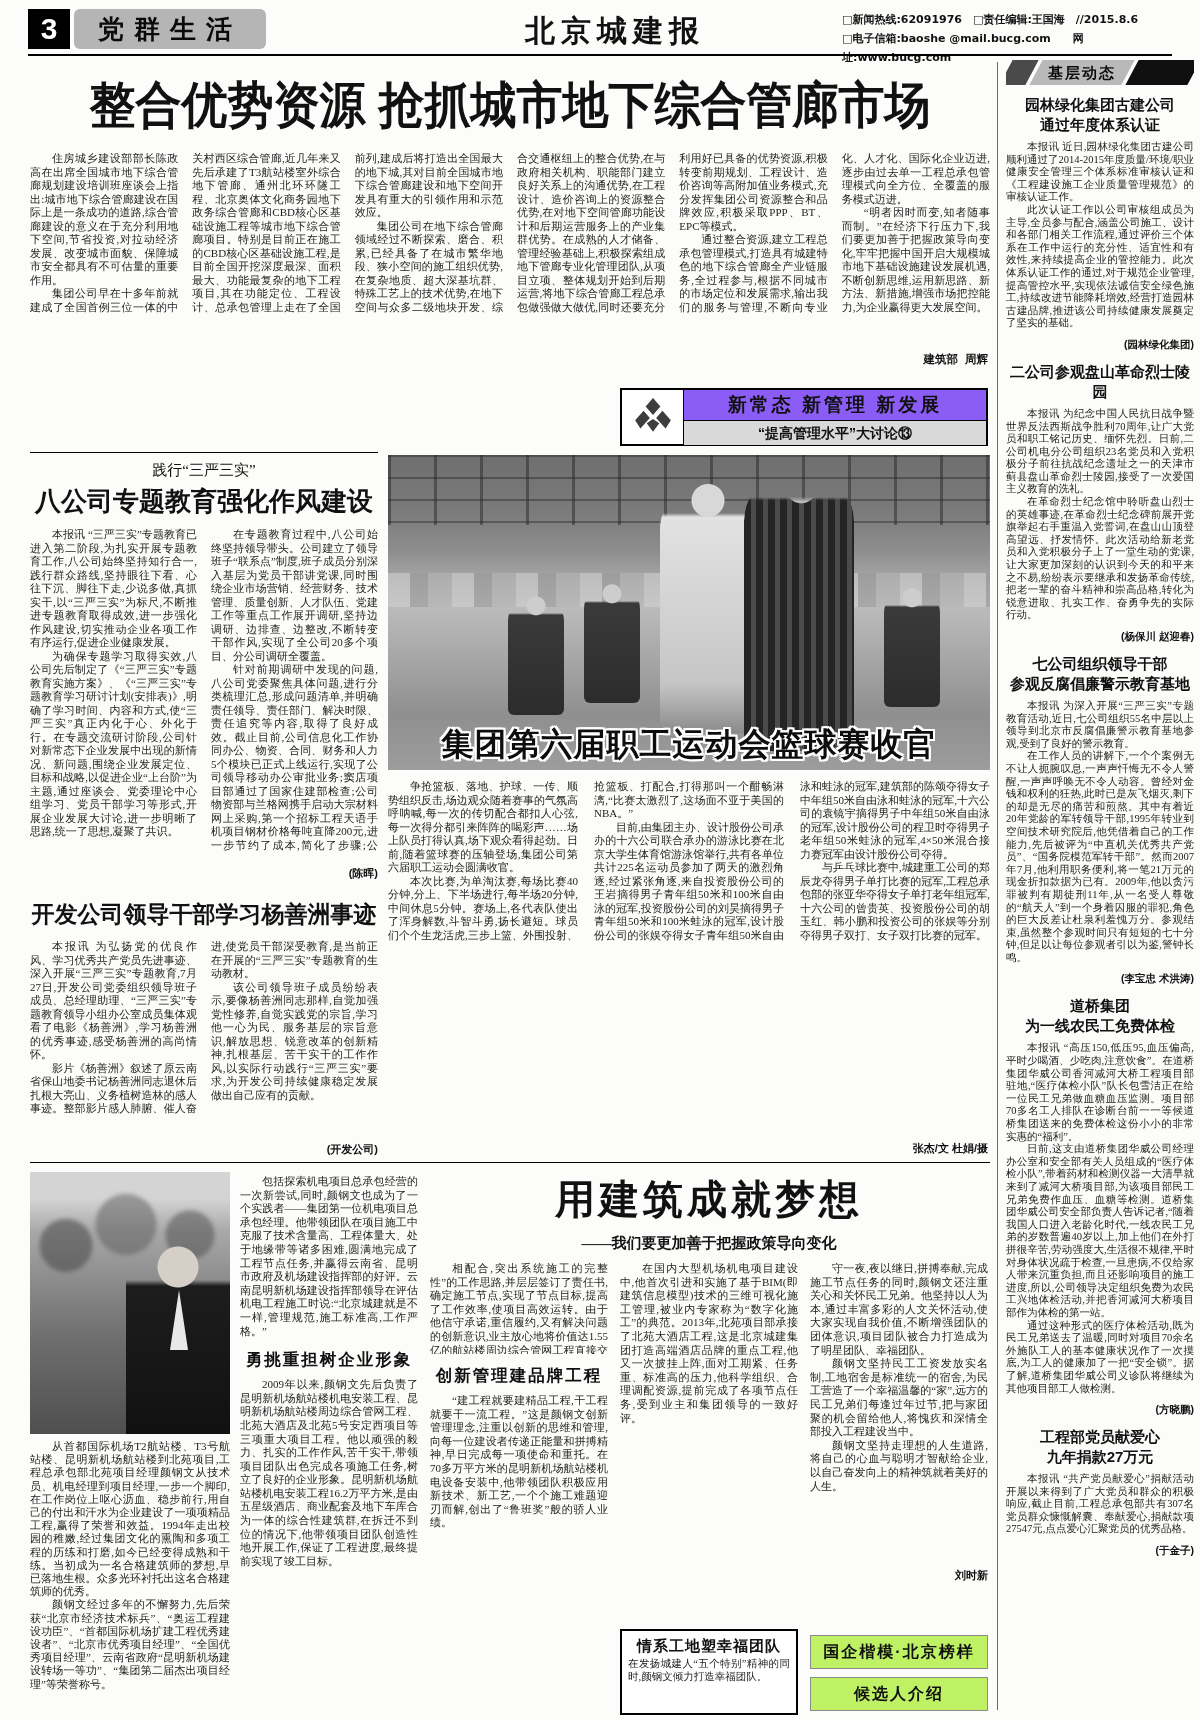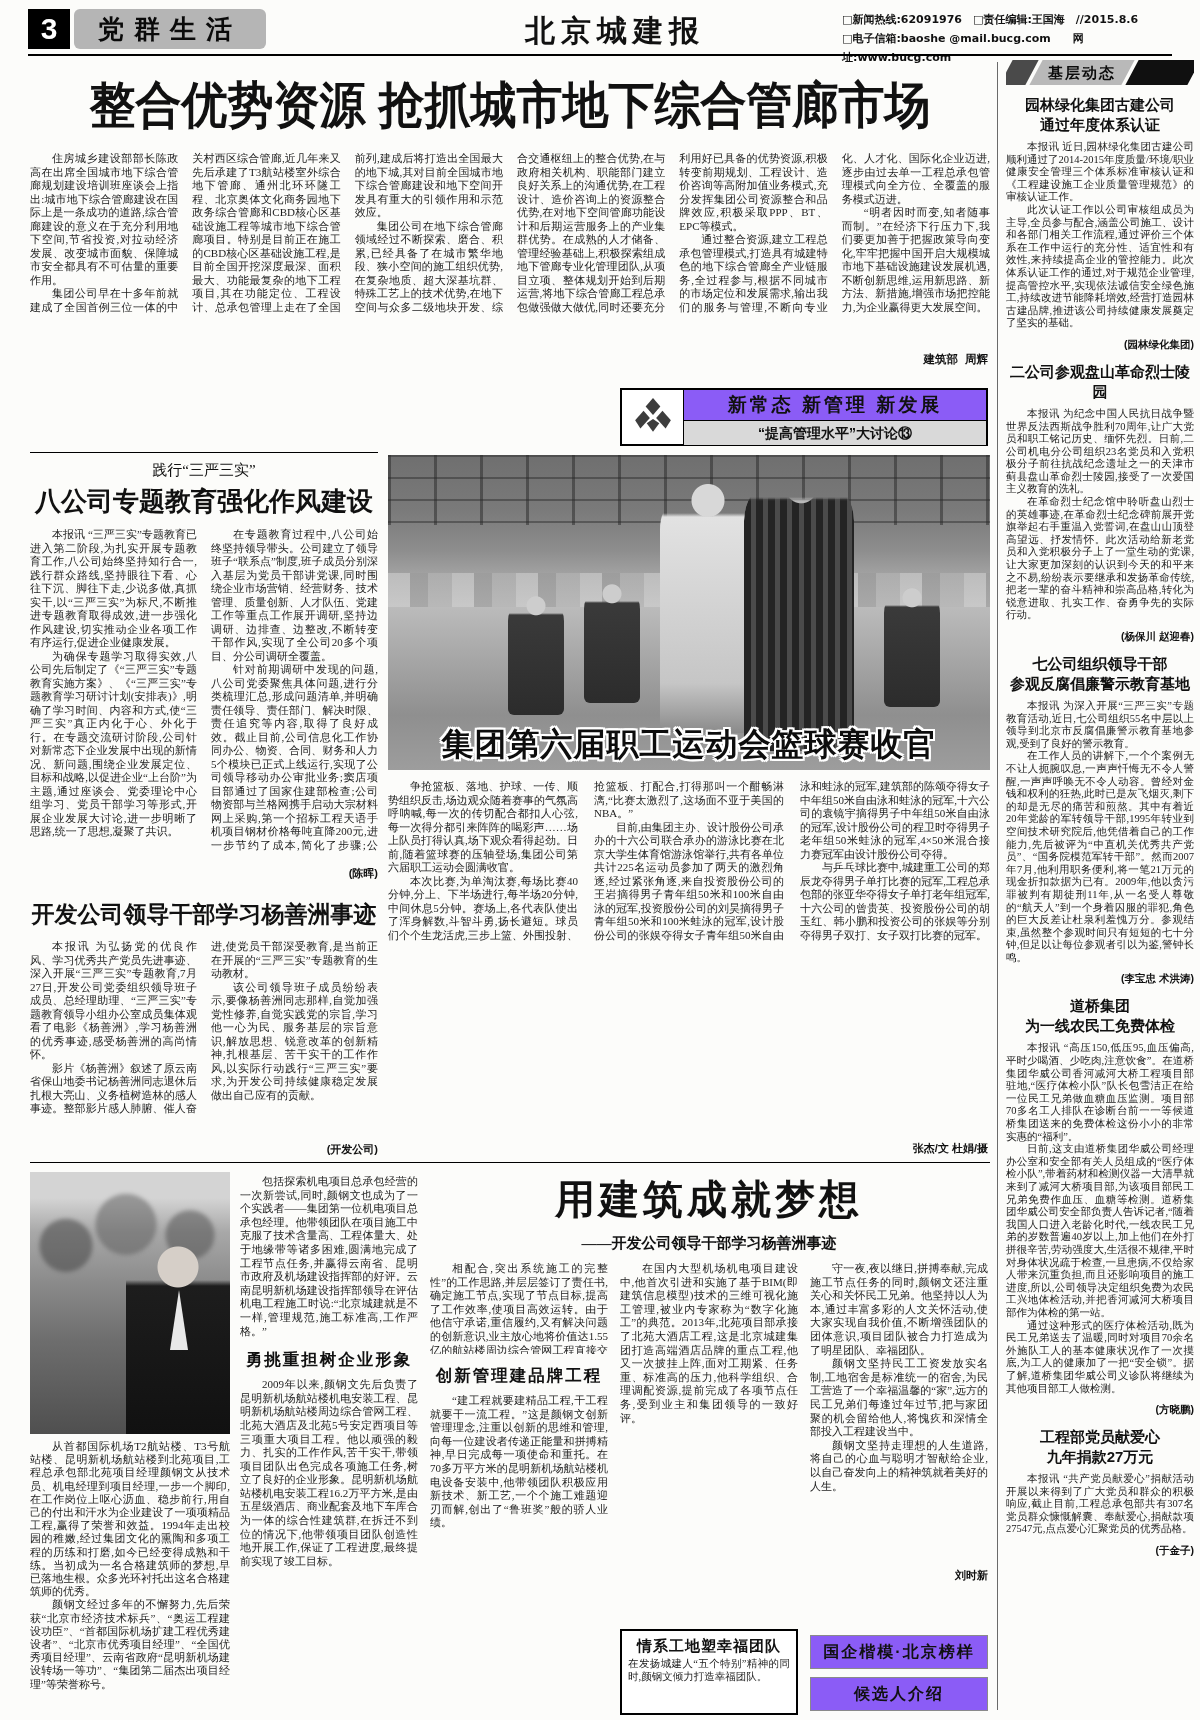--- a/index.html
+++ b/index.html
@@ -116,21 +116,21 @@
   .dr-colC { left:620px; top:1262px; width:178px; height:453px; overflow:hidden; }
   .dr-colD { left:810px; top:1262px; width:178px; height:453px; overflow:hidden; }
   .dr-text { font-size:11px; line-height:13.6px; }
   .dr-subhead { font:800 16.5px/26px "Liberation Sans",sans-serif; text-align:center; margin:8px 0 6px; letter-spacing:2px; }
   .dr-sig { font-size:11px; margin-top:6px; }
 
   .team-box { position:absolute; left:0; bottom:0; width:178px; height:86px; border:2px solid #000; padding:4px 6px; background:#fff; }
   .team-box-title { font:800 15px/22px "Liberation Sans",sans-serif; text-align:center; letter-spacing:1px; }
   .team-box-body { font-size:10.5px; line-height:13px; }
 
-  .model-badge { position:absolute; left:0; width:178px; background:#8b5cf6; border:1px solid #8a8a8a;
+  .model-badge { position:absolute; left:0; width:178px; background:#bef264; border:1px solid #8a8a8a;
     font:800 16px/32px "Liberation Sans",sans-serif; text-align:center; letter-spacing:2px; }
   .model-badge.b1 { bottom:46px; }
   .model-badge.b2 { bottom:4px; }
 
   
   .sidebar { left:1006px; top:60px; width:188px; height:1652px; overflow:hidden; }
   .sb-badge { display:flex; height:25px; margin-bottom:10px; }
   .sb-badge .seg { transform:skewX(-28deg); }
   .sb-badge .s1 { width:26px; background:#4a4a4a; margin-right:4px; }
   .sb-badge .s2 { background:#b9b9b9; padding:0 12px; font:900 15px/25px "Liberation Sans",sans-serif; letter-spacing:2px; color:#0c0c0c; }
@@ -221,21 +221,21 @@
   <div class="man-trees"></div>
   <div class="man-figure"></div>
   <div class="man-shirt"></div>
 </div>
 <div class="abs dr-intro jt">
     <p class="para">从首都国际机场T2航站楼、T3号航站楼、昆明新机场航站楼到北苑项目,工程总承包部北苑项目经理颜钢文从技术员、机电经理到项目经理,一步一个脚印,在工作岗位上呕心沥血、稳步前行,用自己的付出和汗水为企业建设了一项项精品工程,赢得了荣誉和效益。1994年走出校园的稚嫩,经过集团文化的熏陶和多项工程的历练和打磨,如今已经变得成熟和干练。当初成为一名合格建筑师的梦想,早已落地生根。众多光环衬托出这名合格建筑师的优秀。</p>
     <p class="para">颜钢文经过多年的不懈努力,先后荣获“北京市经济技术标兵”、“奥运工程建设功臣”、“首都国际机场扩建工程优秀建设者”、“北京市优秀项目经理”、“全国优秀项目经理”、云南省政府“昆明新机场建设转场一等功”、“集团第二届杰出项目经理”等荣誉称号。</p>
   </div>
 
 <div class="abs dr-head">用建筑成就梦想</div>
-<div class="abs dr-sub">——开发公司领导干部学习杨善洲事迹</div>
+<div class="abs dr-sub">——我们要更加善于把握政策导向变化</div>
 
 <div class="abs dr-colA">
   <div class="dr-text jt">
       <p class="para">包括探索机电项目总承包经营的一次新尝试,同时,颜钢文也成为了一个实践者——集团第一位机电项目总承包经理。他带领团队在项目施工中克服了技术含量高、工程体量大、处于地缘带等诸多困难,圆满地完成了工程节点任务,并赢得云南省、昆明市政府及机场建设指挥部的好评。云南昆明新机场建设指挥部领导在评估机电工程施工时说:“北京城建就是不一样,管理规范,施工标准高,工作严格。”</p>
     </div>
   <div class="dr-subhead">勇挑重担树企业形象</div>
   <div class="dr-text jt">
       <p class="para">2009年以来,颜钢文先后负责了昆明新机场航站楼机电安装工程、昆明新机场航站楼周边综合管网工程、北苑大酒店及北苑5号安定西项目等三项重大项目工程。他以顽强的毅力、扎实的工作作风,苦干实干,带领项目团队出色完成各项施工任务,树立了良好的企业形象。昆明新机场航站楼机电安装工程16.2万平方米,是由五星级酒店、商业配套及地下车库合为一体的综合性建筑群,在拆迁不到位的情况下,他带领项目团队创造性地开展工作,保证了工程进度,最终提前实现了竣工目标。</p>
     </div>
 </div>

